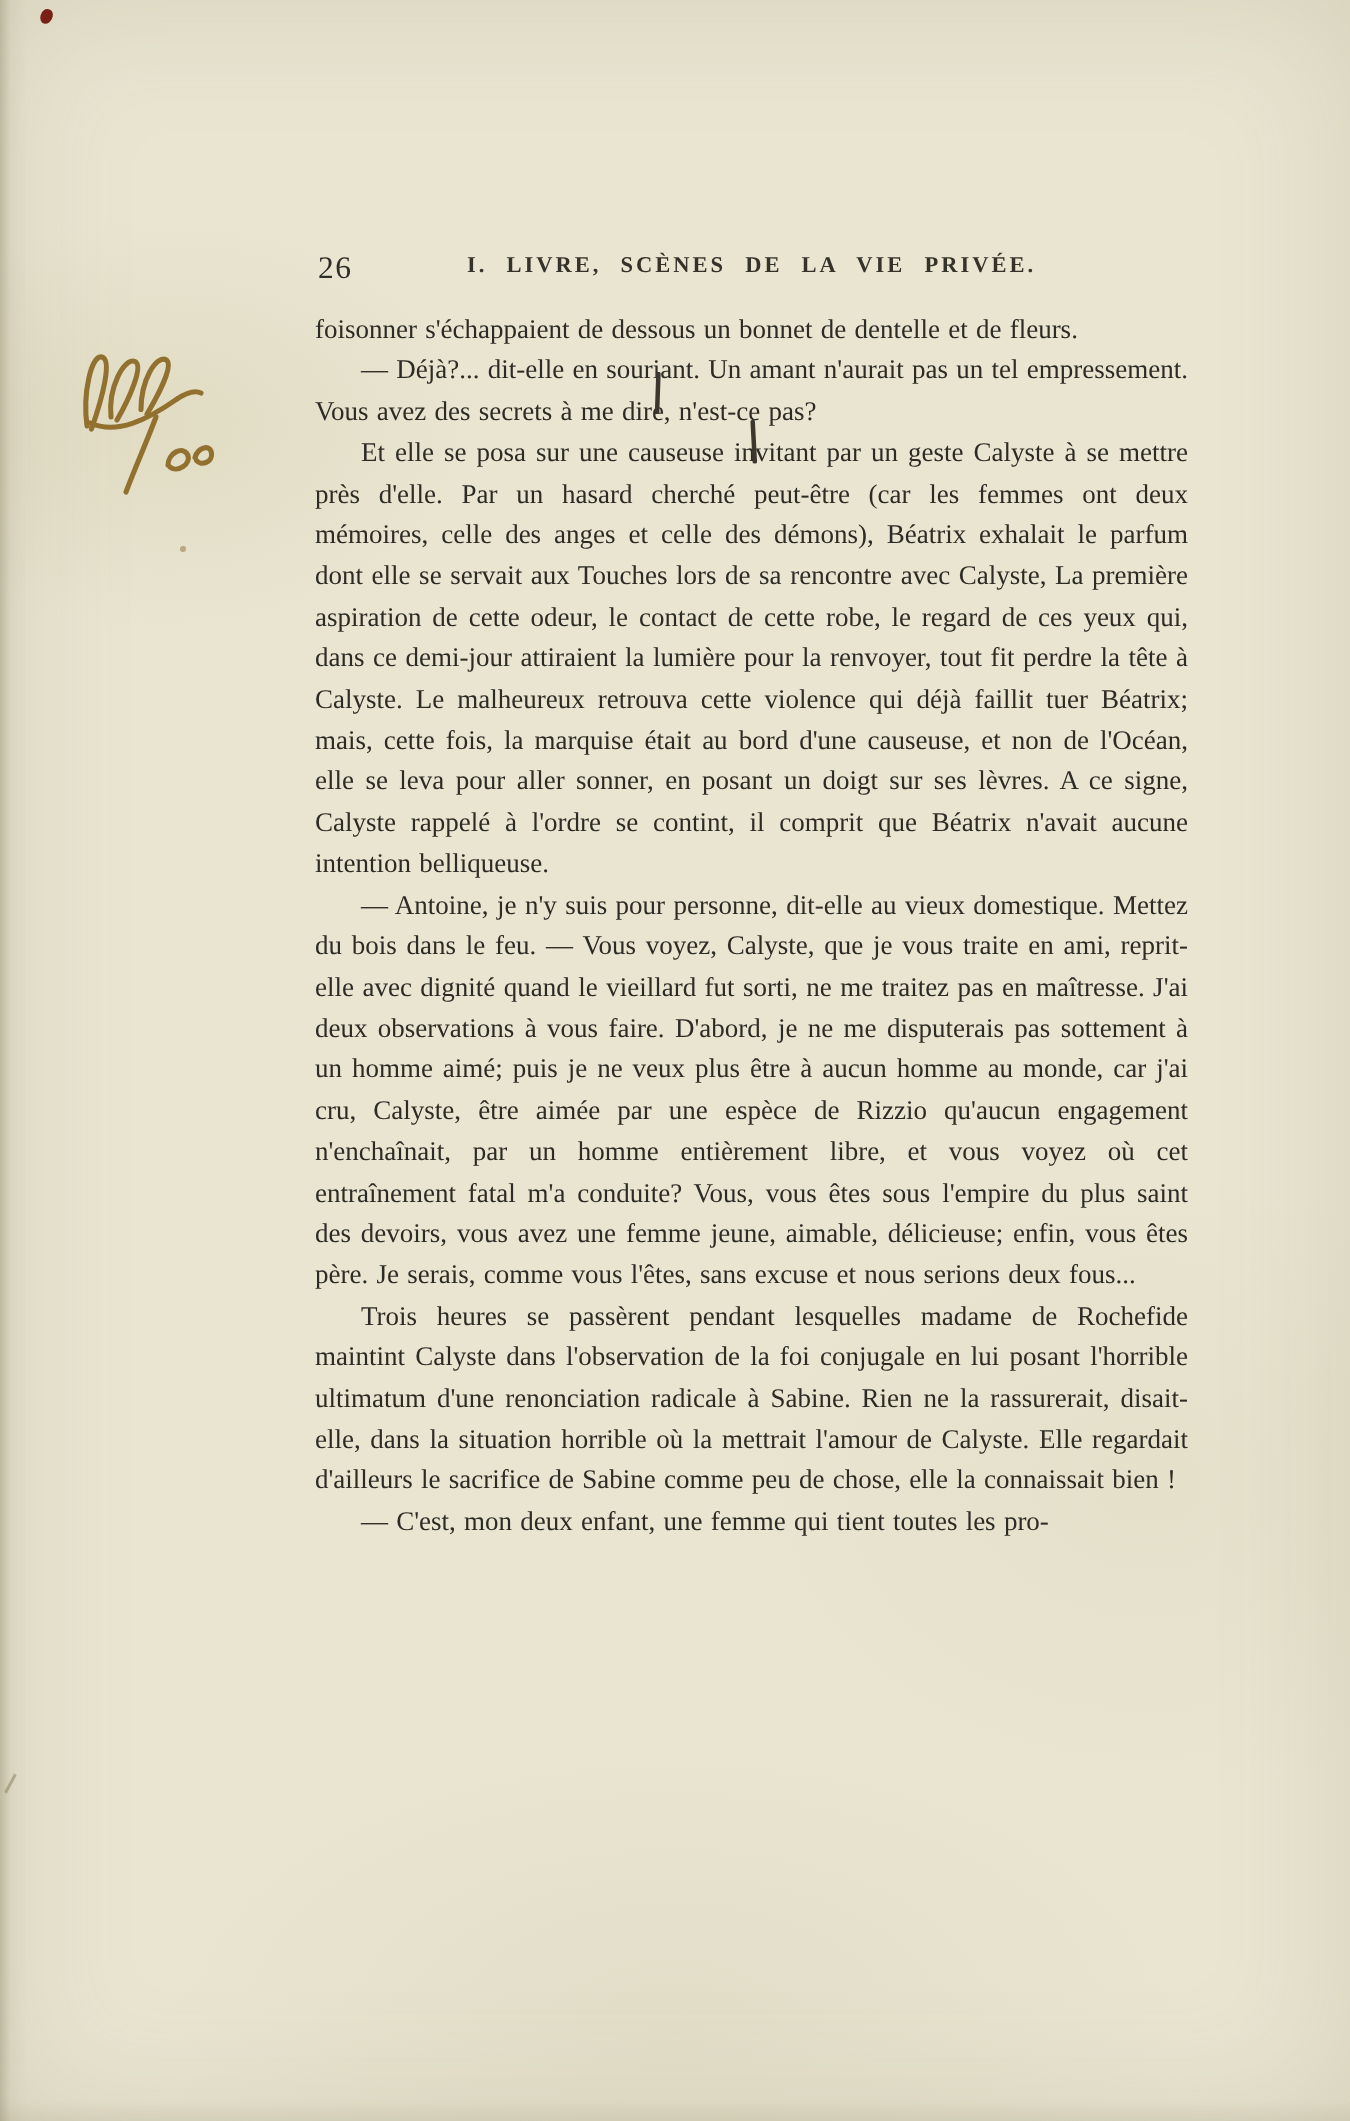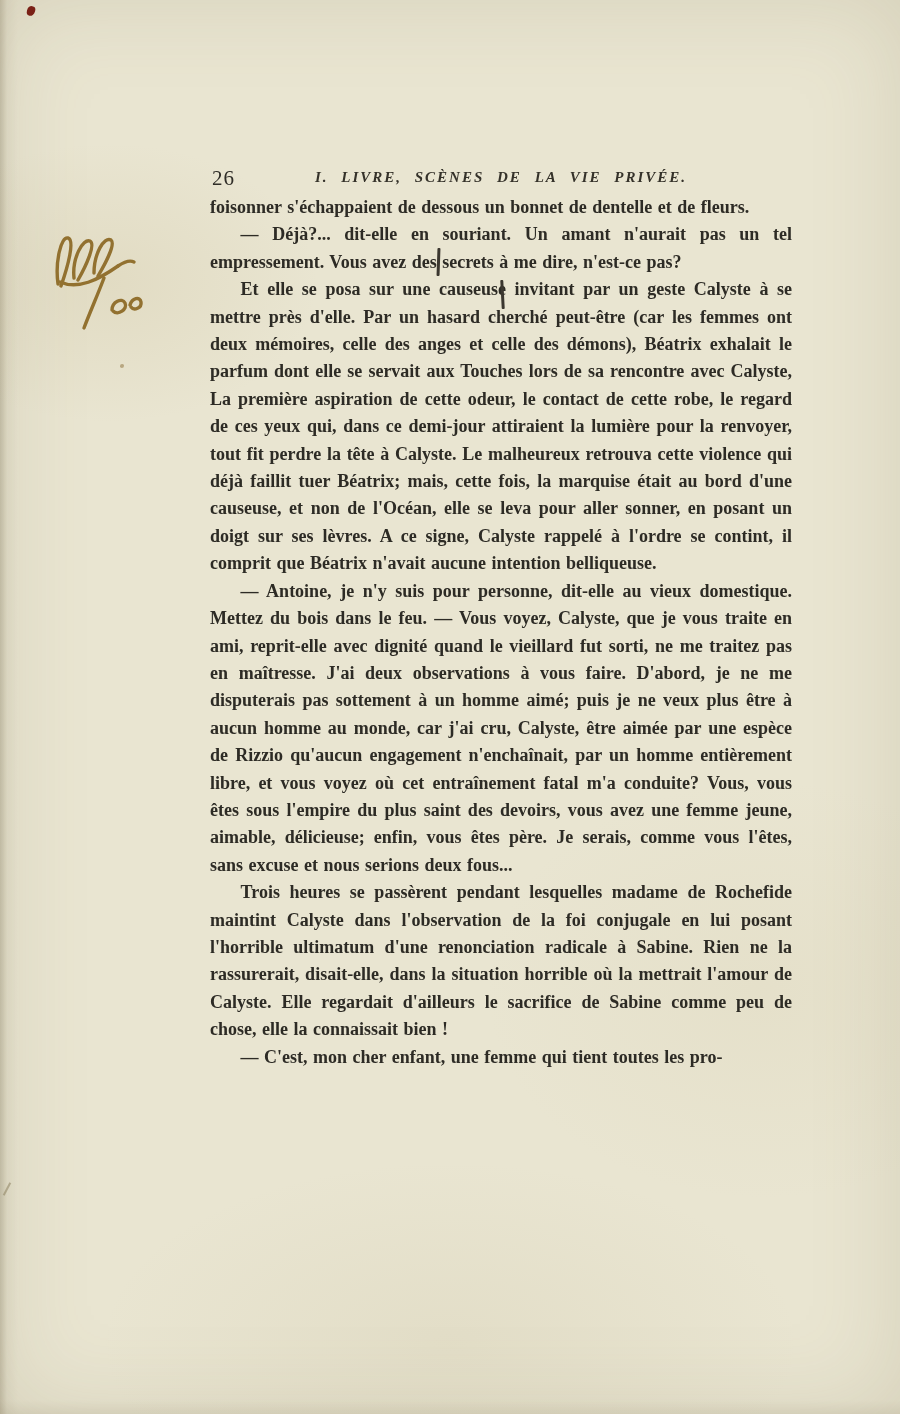--- a/index.html
+++ b/index.html
@@ -23,50 +23,49 @@
   }
   .text-block{
     position:absolute;
     left:210px; top:166px;
     width:582px;
     color:#2d2b25;
   }
   .header{
     position:relative;
     height:28px;
+    margin-bottom:12px;
   }
   .pagenum{
     position:absolute;
     left:2px; top:0;
     font-size:21px;
     letter-spacing:1px;
     color:#2f2d27;
   }
   .running-title{
     display:block;
     text-align:center;
     font-size:15px;
     font-weight:bold;
     letter-spacing:2px;
     word-spacing:7px;
     padding-top:3px;
     color:#35322a;
     white-space:nowrap;
-    font-style:italic;
   }
   .para{
     margin:0;
     font-size:18px;
     line-height:27.4px;
     text-align:justify;
     text-indent:1.7em;
     hyphens:auto;
     -webkit-hyphens:auto;
     word-spacing:1px;
-    font-weight:bold;
   }
   .para.continuation{ text-indent:0; }
   .marginalia{
     position:absolute;
     left:46px; top:220px;
     width:132px; height:116px;
     opacity:0.9;
   }
   .ink-mark{
     position:absolute;
@@ -115,19 +114,19 @@
     <div class="header">
       <span class="pagenum">26</span>
       <span class="running-title">I. LIVRE, SCÈNES DE LA VIE PRIVÉE.</span>
     </div>
 
     <p class="para continuation">foisonner s'échappaient de dessous un bonnet de dentelle et de fleurs.</p>
     <p class="para">— Déjà?... dit-elle en souriant. Un amant n'aurait pas un tel empressement. Vous avez des secrets à me dire, n'est-ce pas?</p>
     <p class="para">Et elle se posa sur une causeuse invitant par un geste Calyste à se mettre près d'elle. Par un hasard cherché peut-être (car les femmes ont deux mémoires, celle des anges et celle des démons), Béatrix exhalait le parfum dont elle se servait aux Touches lors de sa rencontre avec Calyste, La première aspiration de cette odeur, le contact de cette robe, le regard de ces yeux qui, dans ce demi-jour attiraient la lumière pour la renvoyer, tout fit perdre la tête à Calyste. Le malheureux retrouva cette violence qui déjà faillit tuer Béatrix; mais, cette fois, la marquise était au bord d'une causeuse, et non de l'Océan, elle se leva pour aller sonner, en posant un doigt sur ses lèvres. A ce signe, Calyste rappelé à l'ordre se contint, il comprit que Béatrix n'avait aucune intention belliqueuse.</p>
     <p class="para">— Antoine, je n'y suis pour personne, dit-elle au vieux domestique. Mettez du bois dans le feu. — Vous voyez, Calyste, que je vous traite en ami, reprit-elle avec dignité quand le vieillard fut sorti, ne me traitez pas en maîtresse. J'ai deux observations à vous faire. D'abord, je ne me disputerais pas sottement à un homme aimé; puis je ne veux plus être à aucun homme au monde, car j'ai cru, Calyste, être aimée par une espèce de Rizzio qu'aucun engagement n'enchaînait, par un homme entièrement libre, et vous voyez où cet entraînement fatal m'a conduite? Vous, vous êtes sous l'empire du plus saint des devoirs, vous avez une femme jeune, aimable, délicieuse; enfin, vous êtes père. Je serais, comme vous l'êtes, sans excuse et nous serions deux fous...</p>
     <p class="para">Trois heures se passèrent pendant lesquelles madame de Rochefide maintint Calyste dans l'observation de la foi conjugale en lui posant l'horrible ultimatum d'une renonciation radicale à Sabine. Rien ne la rassurerait, disait-elle, dans la situation horrible où la mettrait l'amour de Calyste. Elle regardait d'ailleurs le sacrifice de Sabine comme peu de chose, elle la connaissait bien !</p>
-    <p class="para">— C'est, mon cher enfant, une femme qui tient toutes les pro-</p>
+    <p class="para">— C'est, mon deux enfant, une femme qui tient toutes les pro-</p>
   </div>
 
   <span class="ink-mark one"></span>
   <span class="ink-mark two"></span>
 
 </div>
 
 </body></html>

